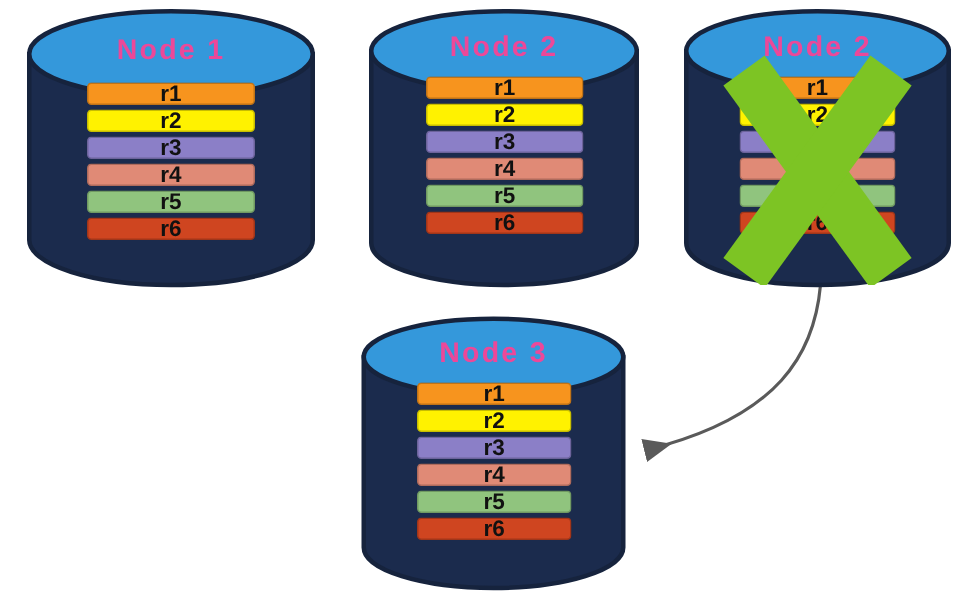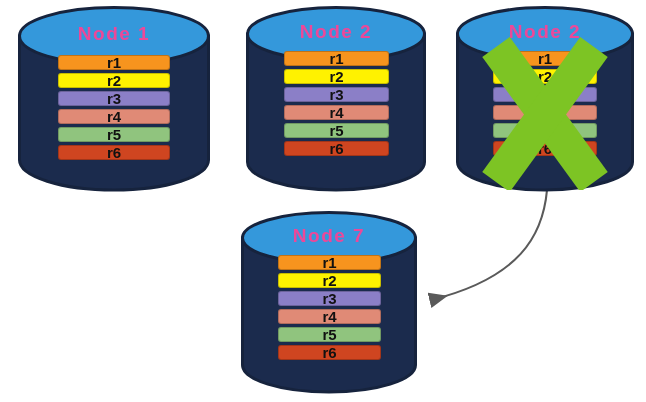--- a/index.html
+++ b/index.html
@@ -170,21 +170,21 @@
         <svg class="xmark" width="178" height="184" viewBox="0 0 178 184" style="left: 0px; top: 0px;">
           <line x1="40" y1="41" x2="138" y2="176" stroke="#7DC424" stroke-width="34" stroke-linecap="butt"></line>
           <line x1="138" y1="41" x2="40" y2="176" stroke="#7DC424" stroke-width="34" stroke-linecap="butt"></line>
         </svg>
       </div>
       <div class="node" style="left: 241px; top: 211px; width: 176px; height: 181px;">
         <svg class="node-svg" width="176" height="181" viewBox="0 0 176 181">
           <path d="M 1.5 27 L 1.5 154 A 86.5 27 0 0 0 174.5 154 L 174.5 27 Z" fill="#1B2B4D" stroke="#16233D" stroke-width="3"></path>
           <ellipse cx="88" cy="27" rx="86.5" ry="25.5" fill="#3498DB" stroke="#16233D" stroke-width="3"></ellipse>
         </svg>
-        <div class="node-title" style="top: 14px;">Node  7</div>
+        <div class="node-title" style="top: 14px;">Node  3</div>
         <div class="rows" style="width: 103px; left: 37px; top: 44px;">
           <div class="row" style="background: rgb(247, 148, 30);">
             <span class="row-label">r1</span>
           </div>
           <div class="row" style="background: rgb(255, 242, 0);">
             <span class="row-label">r2</span>
           </div>
           <div class="row" style="background: rgb(139, 127, 199);">
             <span class="row-label">r3</span>
           </div>

